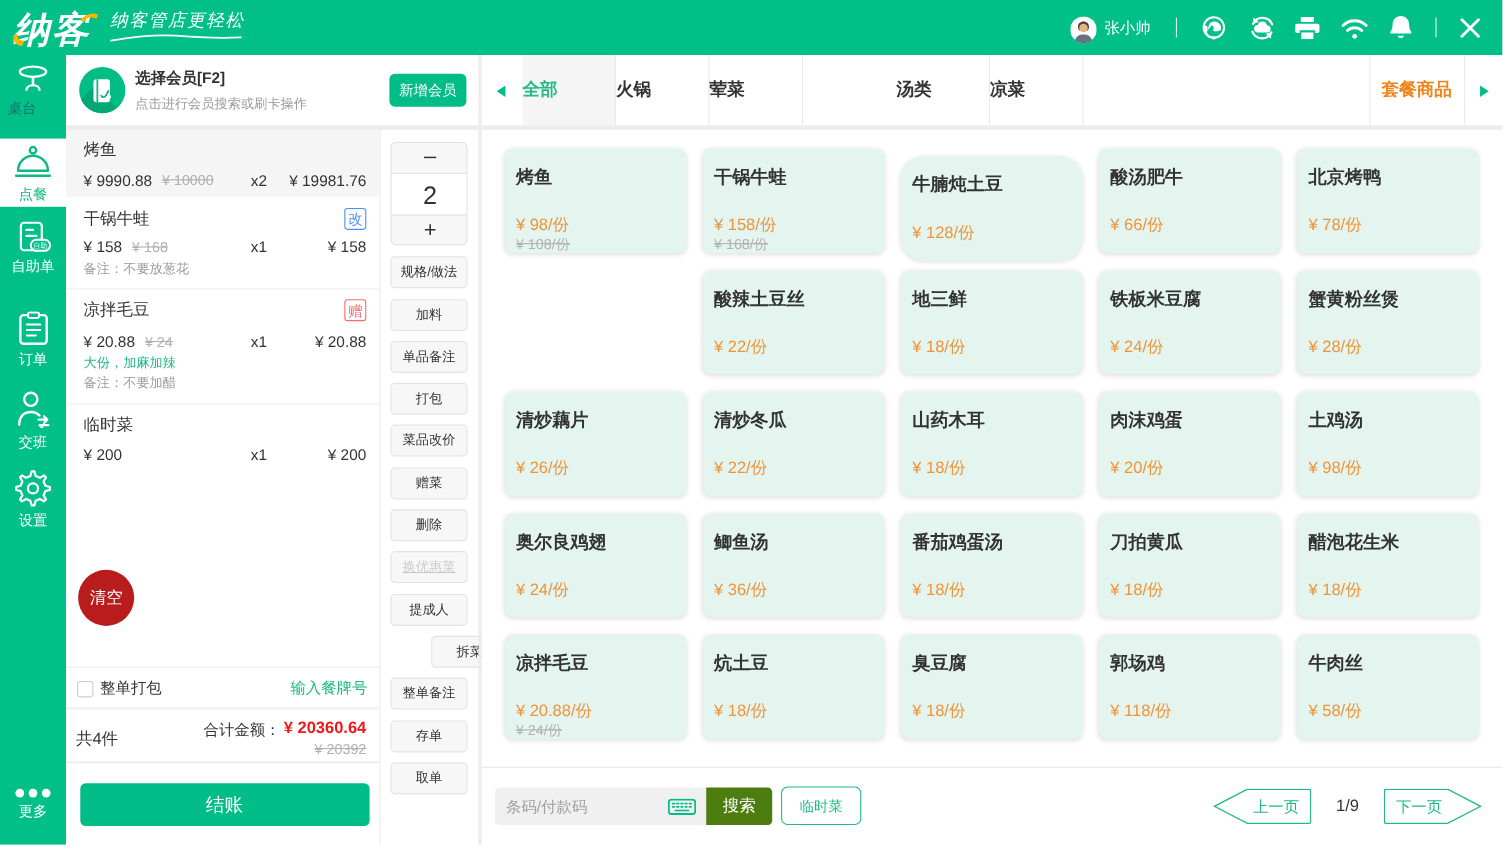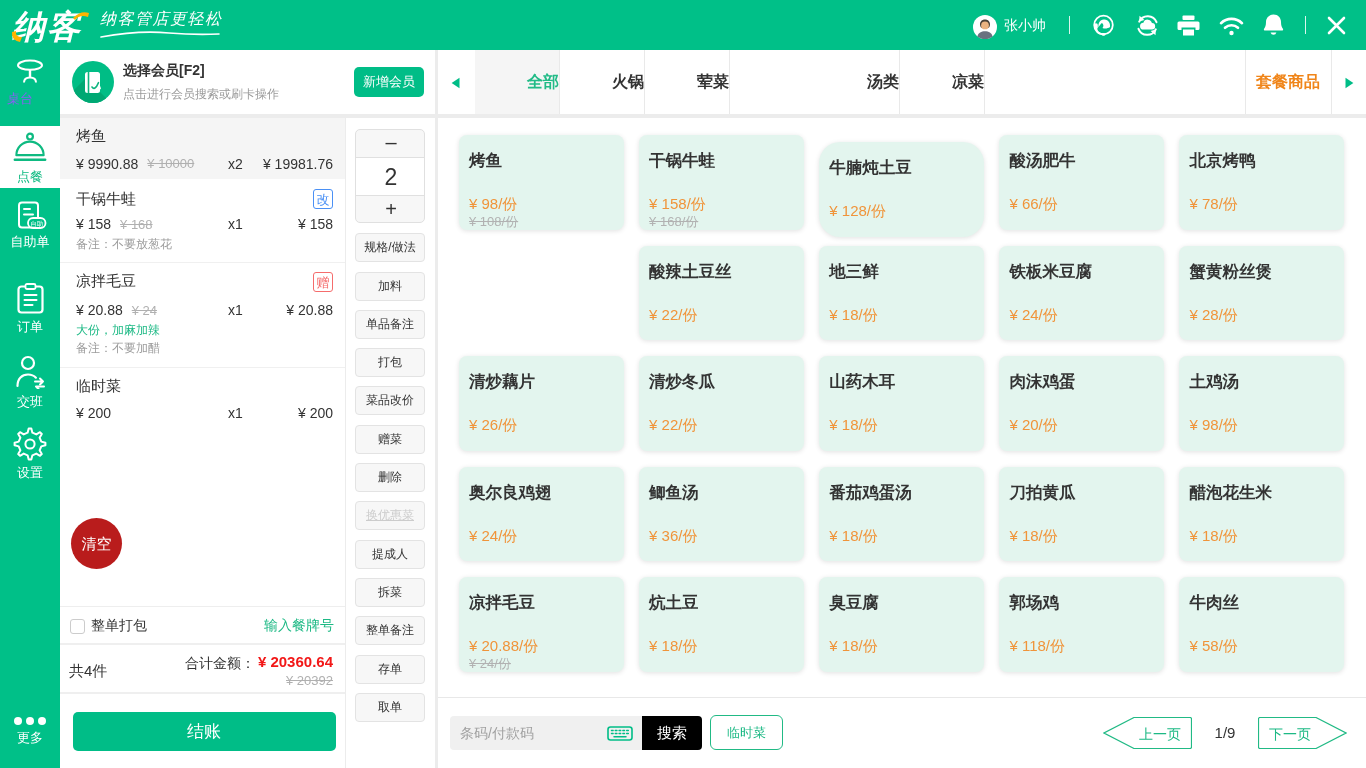--- a/index.html
+++ b/index.html
@@ -9,21 +9,21 @@
   .abs { position:absolute; }
   #stage { position:relative; width:1366px; height:768px; background:#fff; }
   .actbtn { position:absolute; left:355px; width:70px; height:29px; background:#f7f7f7;
     border:1px solid #e3e3e3; border-radius:4px; font-size:12px; color:#333;
     text-align:center; line-height:27px; }
   .card { position:absolute; width:165px; height:94.5px; background:#e3f5ee; border-radius:8px;
     box-shadow:0 1px 5px rgba(0,0,0,0.12); }
   .card .nm { position:absolute; left:10.5px; top:15px; font-size:16.5px; font-weight:bold; color:#333; }
   .card .pr { position:absolute; left:10.5px; top:60px; font-size:15px; color:#f0943a; }
   .card .op { position:absolute; left:10.5px; top:77.5px; font-size:13px; color:#b2b2b2; }
-  .tab { position:absolute; top:50px; height:63.9px; width:85px; text-align:right;
+  .tab { position:absolute; top:50px; height:63.9px; width:85px; text-align:left;
     font-size:16px; font-weight:bold; color:#333; line-height:63.9px; border-right:1px solid #e9e9e9; }
 </style>
 </head>
 <body>
 <div id="stage">
 
   <div class="abs" id="topbar" style="left:0;top:0;width:1366px;height:50px;background:#00c088;"></div>
 
   <div class="abs" style="left:12px;top:5px;width:90px;height:38px;color:#fff;font-size:33px;font-weight:bold;font-style:italic;letter-spacing:2px;">纳客</div>
   <svg class="abs" style="left:10px;top:30px;" width="22" height="14" viewBox="0 0 22 14">
@@ -84,21 +84,21 @@
     <path d="M3,3 L18,18 M18,3 L3,18" stroke="#fff" stroke-width="2.6" stroke-linecap="round"></path>
   </svg>
 
   <div class="abs" id="sidebar" style="left:0;top:50px;width:60px;height:718px;background:#00c088;"></div>
 
   <svg class="abs" style="left:16px;top:58px;" width="28" height="28" viewBox="0 0 28 28">
     <ellipse cx="14" cy="7.2" rx="12" ry="4.6" stroke="#fff" stroke-width="2" fill="none"></ellipse>
     <path d="M14,12 v7" stroke="#fff" stroke-width="2.4"></path>
     <path d="M8,24.5 c0,-3.4 2.7,-5 6,-5 c3.3,0 6,1.6 6,5" stroke="#fff" stroke-width="2" fill="none"></path>
   </svg>
-  <div class="abs" style="left:0;top:90px;width:40px;text-align:center;color:#8b5cf6;font-size:13px;">桌台</div>
+  <div class="abs" style="left:0;top:90px;width:40px;text-align:center;color:#0f766e;font-size:13px;">桌台</div>
 
   <div class="abs" style="left:0;top:125.6px;width:60px;height:62.5px;background:#fff;"></div>
   <svg class="abs" style="left:13px;top:132px;" width="34" height="29" viewBox="0 0 34 29">
     <circle cx="17" cy="4.6" r="2.9" stroke="#0eba81" stroke-width="2.2" fill="none"></circle>
     <path d="M3.4,23.2 a13.6,13.6 0 0 1 27.2,0 z" stroke="#0eba81" stroke-width="2.2" fill="none" stroke-linejoin="round"></path>
     <path d="M1.8,27.8 h30.4" stroke="#0eba81" stroke-width="2.4" stroke-linecap="round"></path>
   </svg>
   <div class="abs" style="left:0;top:168px;width:60px;text-align:center;color:#0eba81;font-size:13px;">点餐</div>
 
   <svg class="abs" style="left:17px;top:201px;" width="30" height="30" viewBox="0 0 30 30">
@@ -211,21 +211,21 @@
   </div>
   <div class="actbtn" style="top:233.2px;">规格/做法</div>
   <div class="actbtn" style="top:271.5px;">加料</div>
   <div class="actbtn" style="top:309.8px;">单品备注</div>
   <div class="actbtn" style="top:348.1px;">打包</div>
   <div class="actbtn" style="top:386.4px;">菜品改价</div>
   <div class="actbtn" style="top:424.7px;">赠菜</div>
   <div class="actbtn" style="top:463px;">删除</div>
   <div class="actbtn" style="top:501.3px;color:#ccc;text-decoration:underline;">换优惠菜</div>
   <div class="actbtn" style="top:539.6px;">提成人</div>
-  <div class="actbtn" style="top:577.9px;">拆菜</div>
+  <div class="actbtn" style="top:577.9px;margin-left:37px;">拆菜</div>
   <div class="actbtn" style="top:616.2px;">整单备注</div>
   <div class="actbtn" style="top:654.5px;">存单</div>
   <div class="actbtn" style="top:692.8px;">取单</div>
 
   <div class="abs" style="left:434.5px;top:50px;width:3.5px;height:718px;background:#ececec;"></div>
   <div class="abs" style="left:60px;top:113.9px;width:1306px;height:3.8px;background:#ececec;z-index:5;"></div>
   <div class="abs" style="left:345px;top:117.7px;width:1px;height:650.3px;background:#ececec;"></div>
 
   <div class="abs" id="main" style="left:438px;top:50px;width:928px;height:718px;background:#fff;"></div>
 
@@ -349,21 +349,21 @@
     </div>
 
   <div class="abs" style="left:438px;top:696.5px;width:928px;height:1px;background:#e8e8e8;"></div>
   <div class="abs" style="left:450px;top:716px;width:192px;height:34px;background:#f0f0f0;border-radius:4px 0 0 4px;">
     <div class="abs" style="left:10px;top:9px;font-size:14px;color:#a0a0a0;">条码/付款码</div>
     <svg class="abs" style="left:157px;top:10px;" width="26" height="15" viewBox="0 0 26 15">
       <rect x="1" y="1" width="24" height="13" rx="2.5" stroke="#00bd87" stroke-width="1.6" fill="none"></rect>
       <path d="M4.5,4.5 h1.6 M8.3,4.5 h1.6 M12.1,4.5 h1.6 M15.9,4.5 h1.6 M19.7,4.5 h1.6 M4.5,7.5 h1.6 M8.3,7.5 h1.6 M12.1,7.5 h1.6 M15.9,7.5 h1.6 M19.7,7.5 h1.6 M7,10.8 h12" stroke="#00bd87" stroke-width="1.5" stroke-linecap="round"></path>
     </svg>
   </div>
-  <div class="abs" style="left:642px;top:716px;width:60px;height:34px;background:#000000;border-radius:0 4px 4px 0;color:#fff;font-size:15px;text-align:center;line-height:34px;">搜索</div>
+  <div class="abs" style="left:642px;top:716px;width:60px;height:34px;background:#4d7c0f;border-radius:0 4px 4px 0;color:#fff;font-size:15px;text-align:center;line-height:34px;">搜索</div>
   <div class="abs" style="left:710px;top:715px;width:73px;height:35px;border:1px solid #21ba85;border-radius:6px;color:#1db985;font-size:13px;text-align:center;line-height:33px;">临时菜</div>
 
   <svg class="abs" style="left:1103px;top:717px;" width="89" height="32" viewBox="0 0 89 32">
     <path d="M31,0.5 H87 a1.5,1.5 0 0 1 1.5,1.5 V30 a1.5,1.5 0 0 1 -1.5,1.5 H31 L1,16 Z" stroke="#21ba85" stroke-width="1.2" fill="#fff"></path>
     <text x="57" y="21.5" font-size="14" fill="#1db985" text-anchor="middle" font-family="Liberation Sans, sans-serif">上一页</text>
   </svg>
   <div class="abs" style="left:1207px;top:724px;width:36px;text-align:center;font-size:15px;color:#333;">1/9</div>
   <svg class="abs" style="left:1258px;top:717px;" width="89" height="32" viewBox="0 0 89 32">
     <path d="M58,0.5 H2 a1.5,1.5 0 0 0 -1.5,1.5 V30 a1.5,1.5 0 0 0 1.5,1.5 H58 L88,16 Z" stroke="#21ba85" stroke-width="1.2" fill="#fff"></path>
     <text x="32" y="21.5" font-size="14" fill="#1db985" text-anchor="middle" font-family="Liberation Sans, sans-serif">下一页</text>

